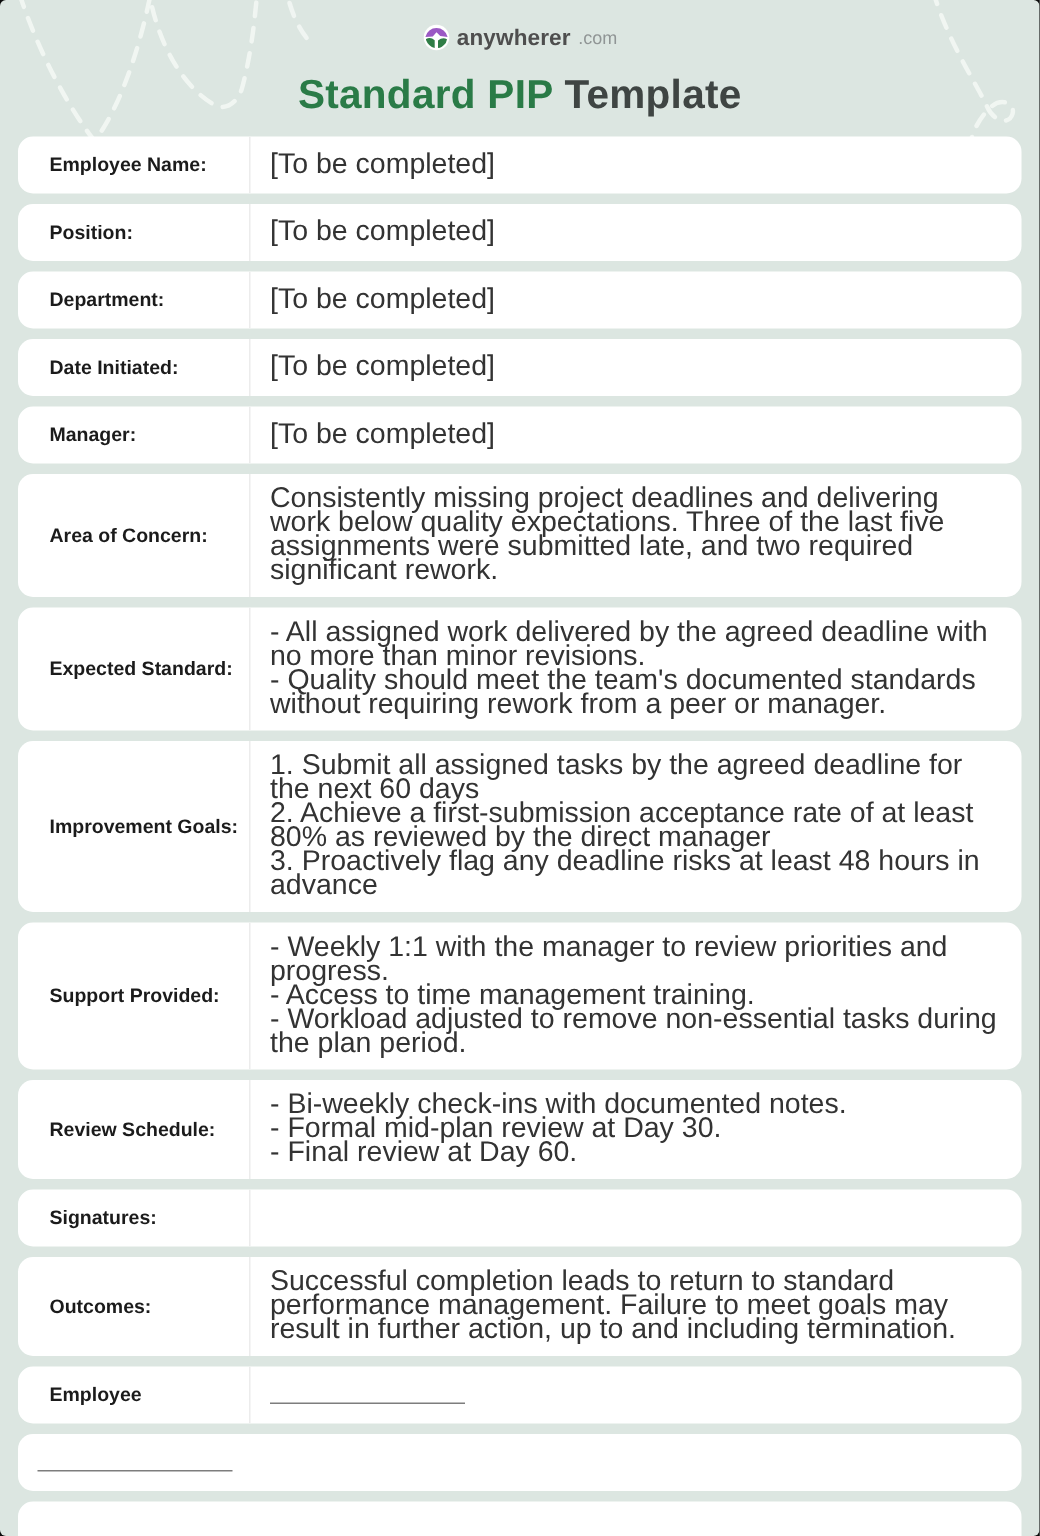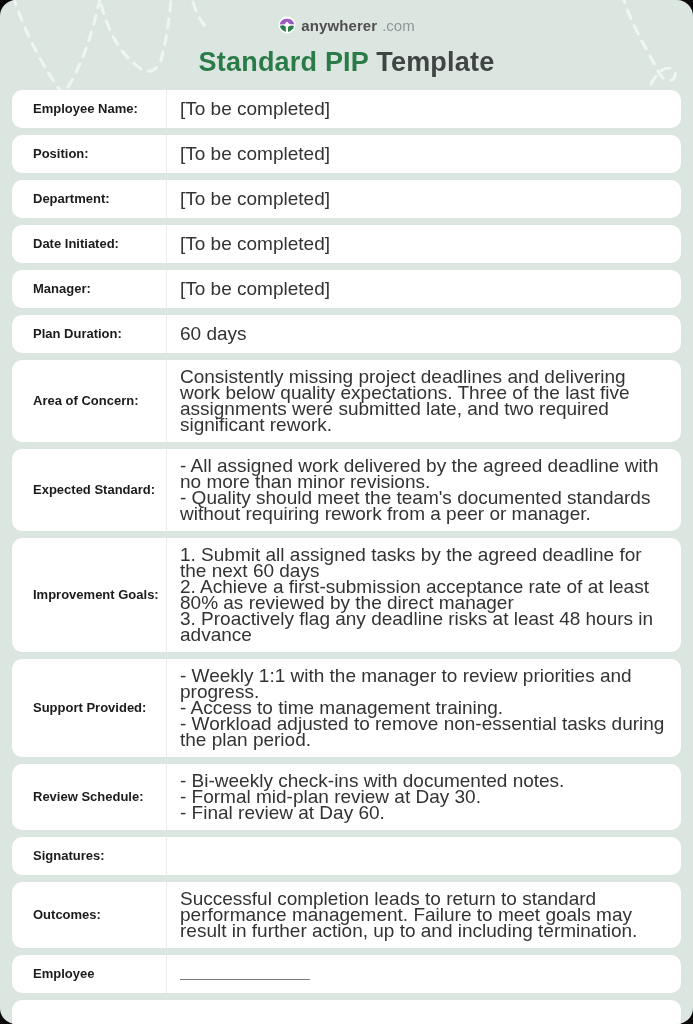--- a/index.html
+++ b/index.html
@@ -6,21 +6,21 @@
     margin: 0;
     padding: 0;
     background: #0a0a0a;
     font-family: "Liberation Sans", "DejaVu Sans", sans-serif;
   }
   .page {
     position: relative;
     width: 693px;
     height: 1024px;
     background: #dce6e1;
-    border-radius: 16px;
+    border-radius: 4px;
     overflow: hidden;
     box-sizing: border-box;
   }
   .decor {
     position: absolute;
     top: 0;
     left: 0;
     pointer-events: none;
   }
   header {
@@ -35,21 +35,21 @@
     height: 22px;
   }
   .logo-icon { display: block; }
   .logo-name {
     font-weight: bold;
     font-size: 15px;
     color: #4e4e4e;
     letter-spacing: 0.1px;
   }
   .logo-tld {
-    font-size: 15px;
+    font-size: 12px;
     color: #909595;
   }
   .title {
     margin: 9px 0 0 0;
     font-size: 27px;
     font-weight: bold;
     letter-spacing: 0.2px;
     line-height: 1.15;
   }
   .title-green { color: #2a7b47; }
@@ -145,24 +145,20 @@
     </div>
       <div class="row">
       <div class="cell-label">Date Initiated:</div>
       <div class="cell-value">[To be completed]</div>
     </div>
       <div class="row">
       <div class="cell-label">Manager:</div>
       <div class="cell-value">[To be completed]</div>
     </div>
       <div class="row">
-      <div class="cell-label">Plan Duration:</div>
-      <div class="cell-value">60 days</div>
-    </div>
-      <div class="row">
       <div class="cell-label">Area of Concern:</div>
       <div class="cell-value">Consistently missing project deadlines and delivering work below quality expectations. Three of the last five assignments were submitted late, and two required significant rework.</div>
     </div>
       <div class="row">
       <div class="cell-label">Expected Standard:</div>
       <div class="cell-value">- All assigned work delivered by the agreed deadline with no more than minor revisions.
 - Quality should meet the team's documented standards without requiring rework from a peer or manager.</div>
     </div>
       <div class="row">
       <div class="cell-label">Improvement Goals:</div>

